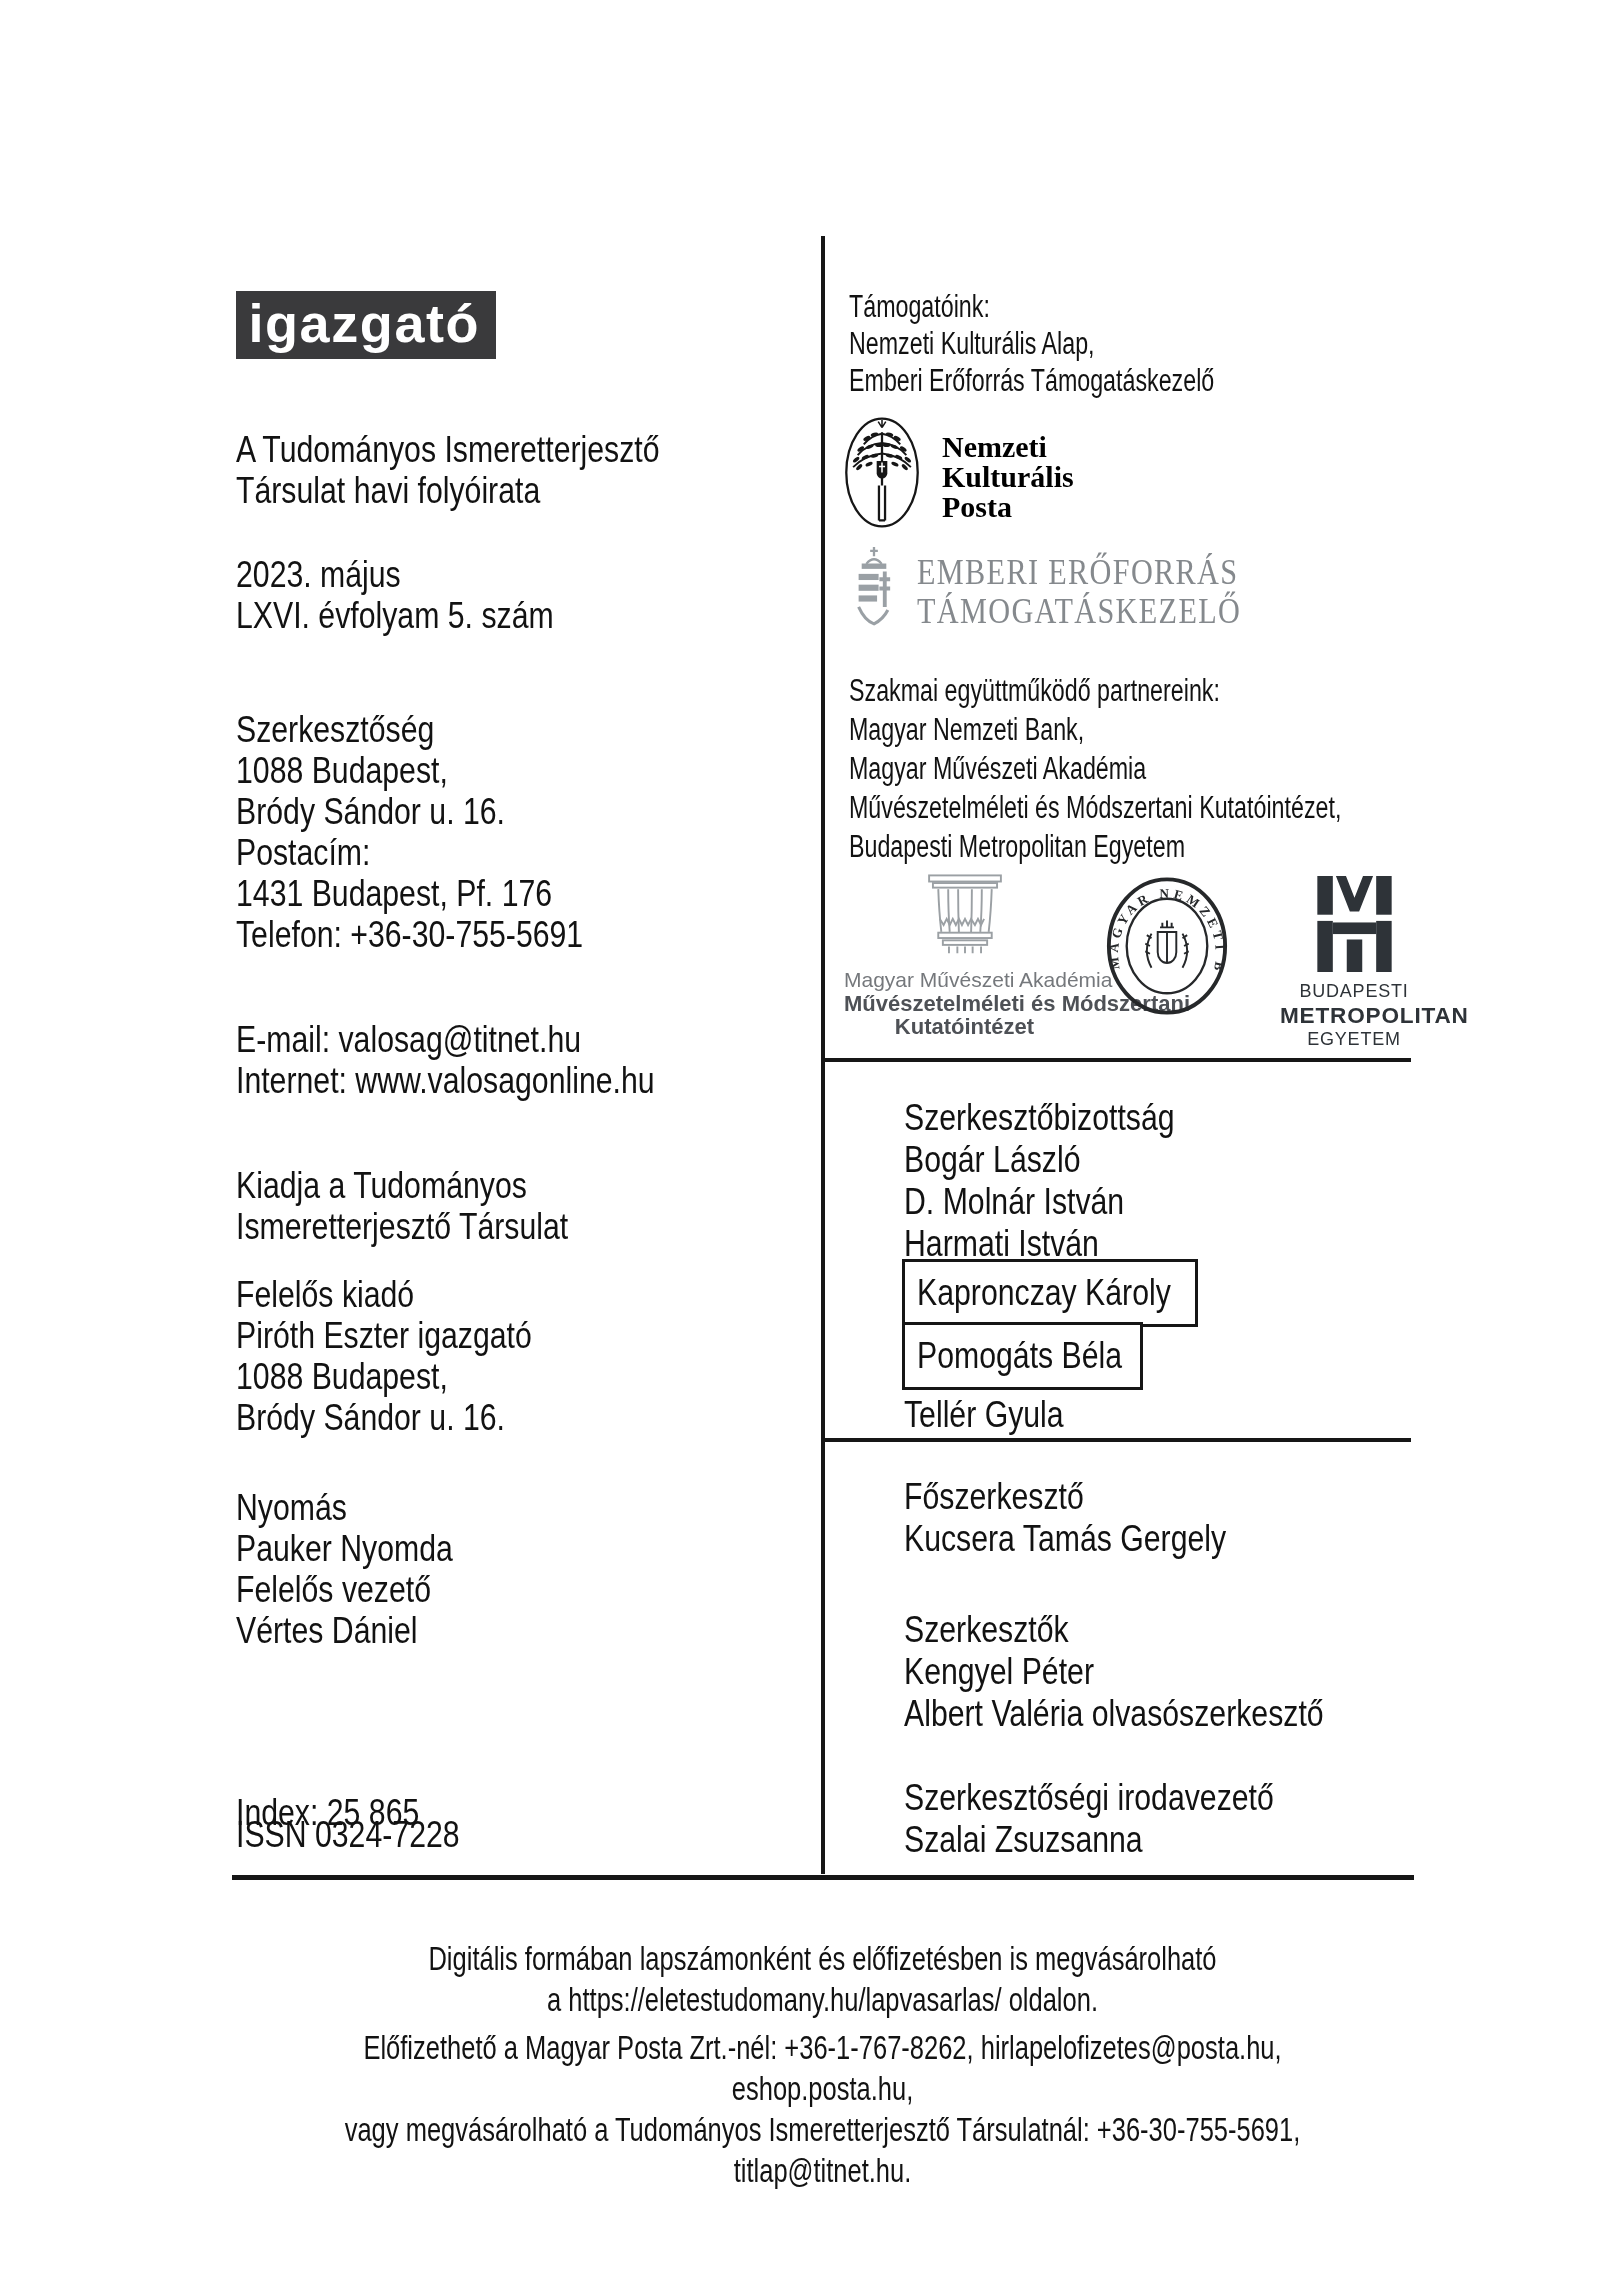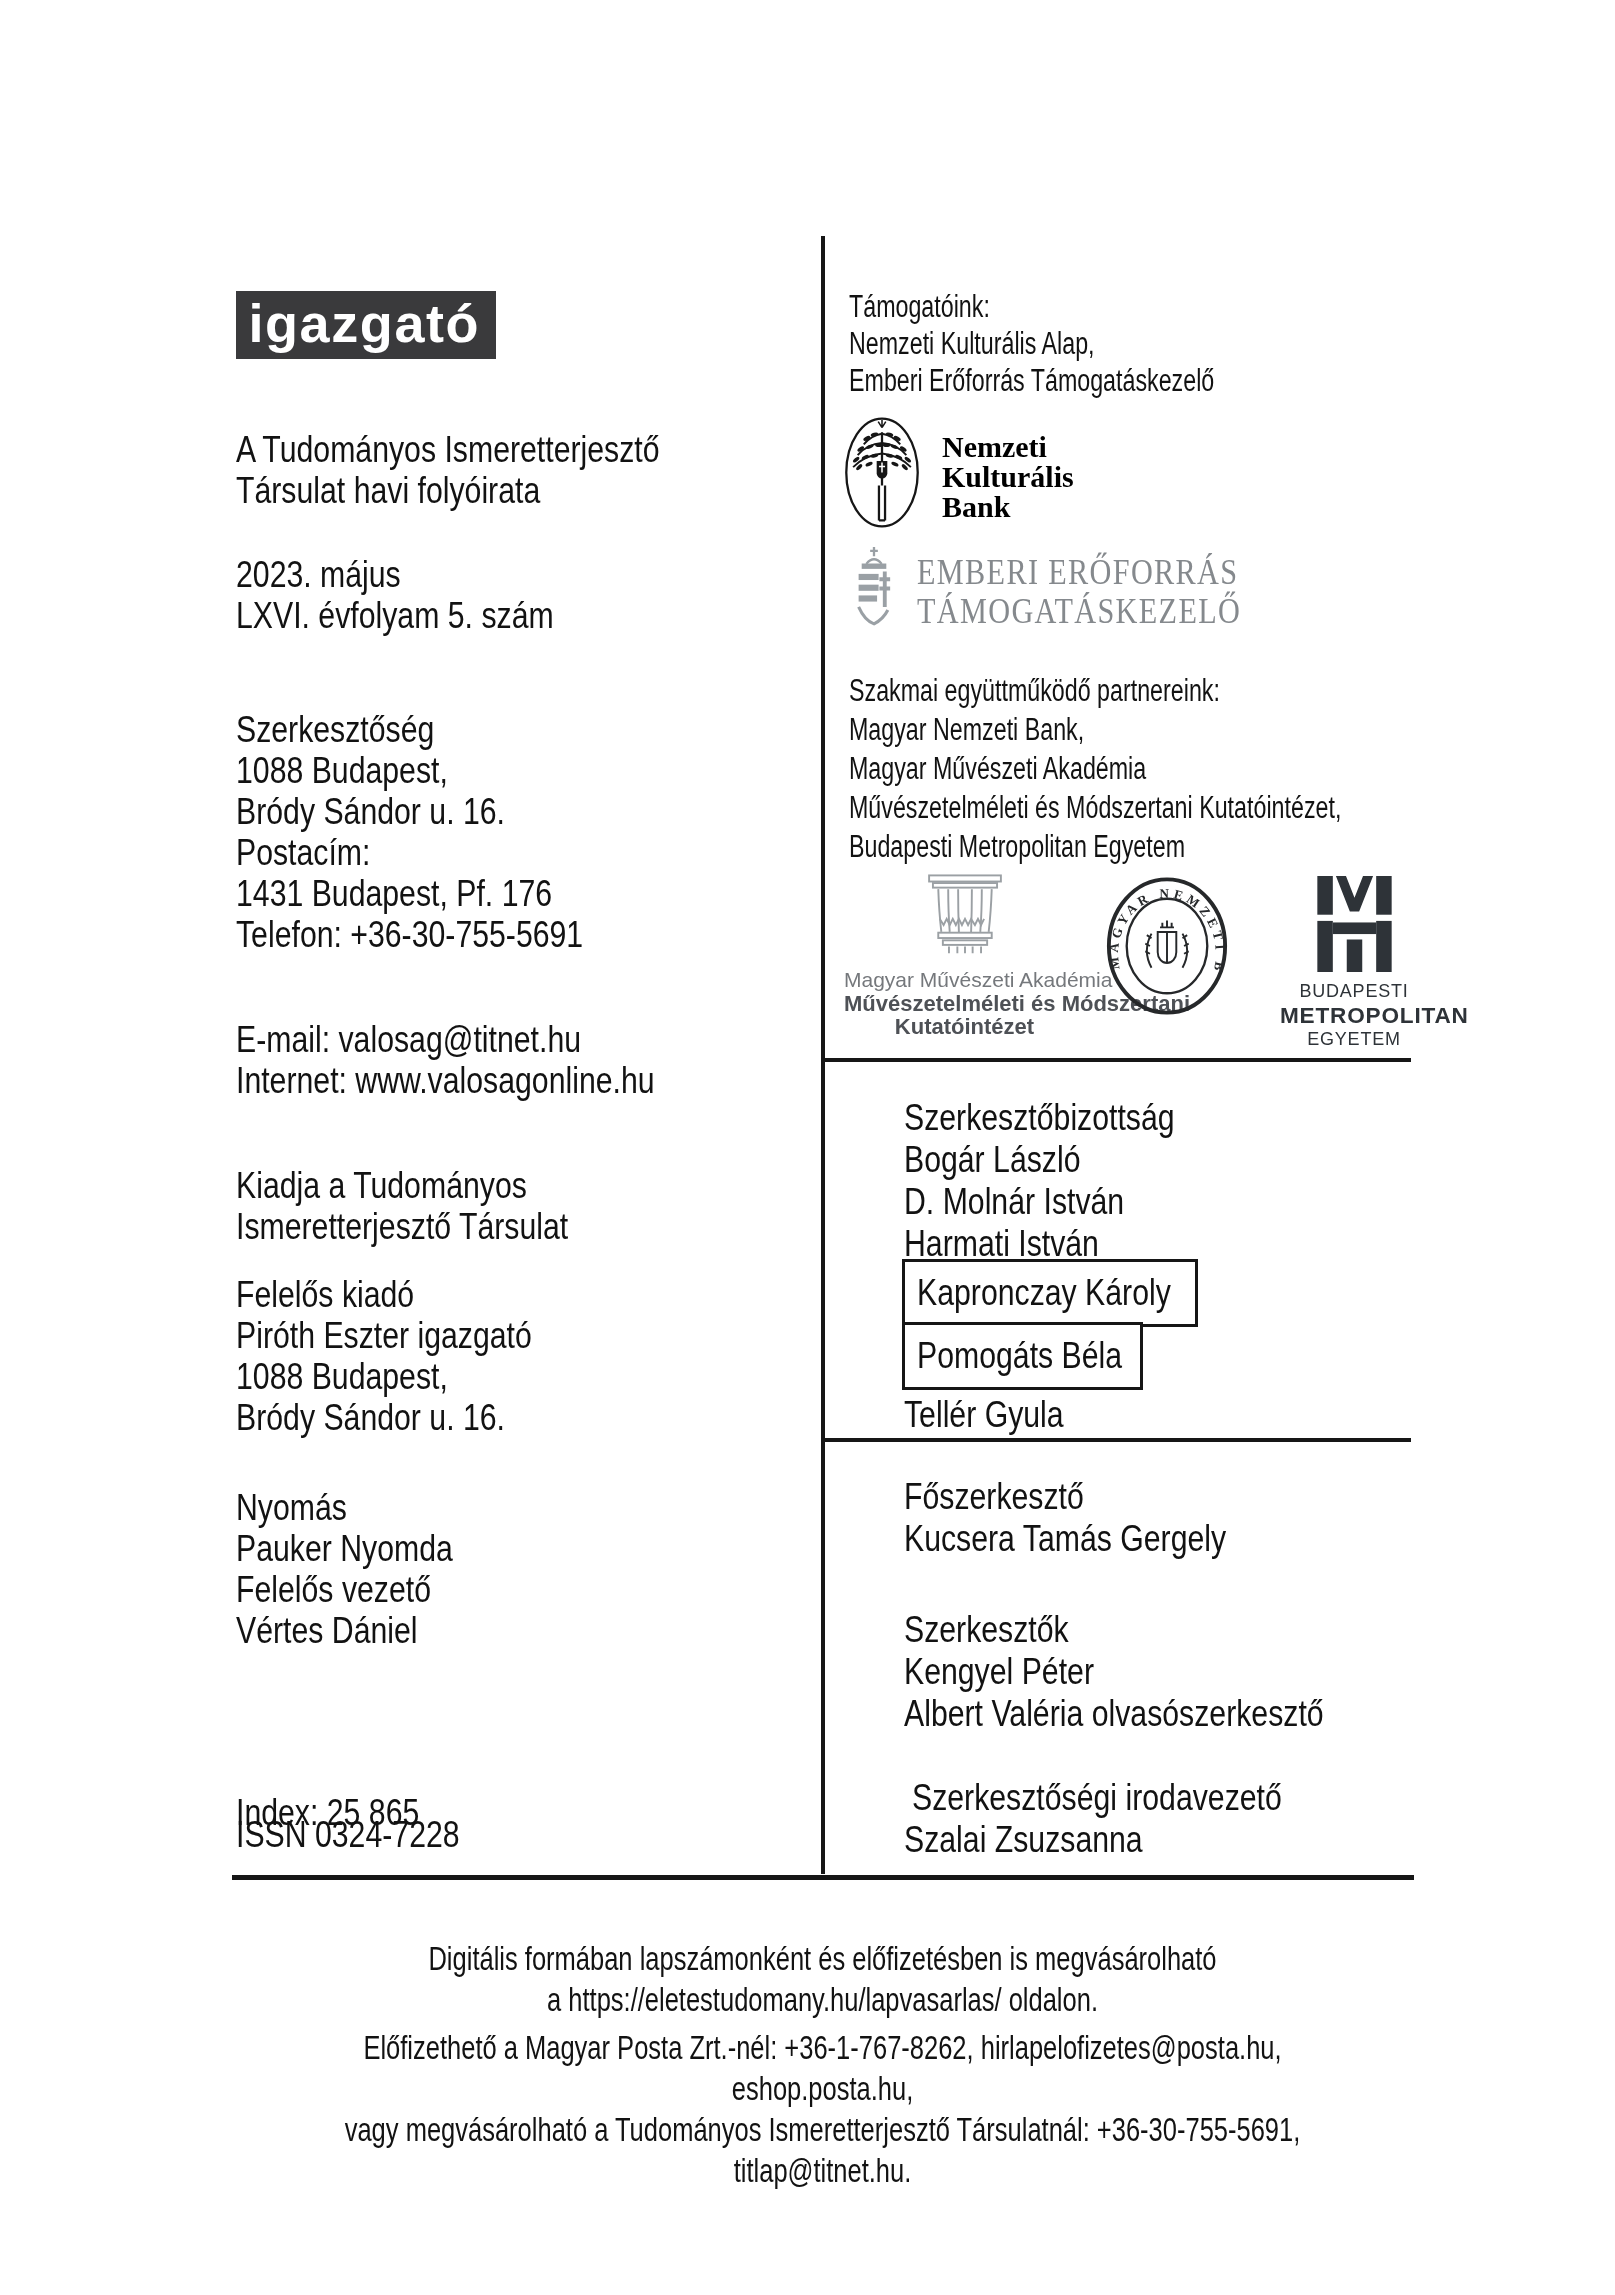--- a/index.html
+++ b/index.html
@@ -155,21 +155,21 @@
         <ellipse cx="80" cy="68" rx="5" ry="2.4" transform="rotate(45 80 68)"></ellipse>
         <ellipse cx="33" cy="64" rx="5" ry="2.4" transform="rotate(-25 33 64)"></ellipse>
         <ellipse cx="67" cy="64" rx="5" ry="2.4" transform="rotate(25 67 64)"></ellipse>
       </g>
       <path d="M43 60 h14 v16 a7 7 0 0 1 -14 0 Z" fill="#161616"></path>
       <path d="M50 62 v13 M46 67 h8" stroke="#ffffff" stroke-width="2" fill="none"></path>
     </svg>
     <div class="nka-text">
       <div>Nemzeti</div>
       <div>Kulturális</div>
-      <div>Bank</div>
+      <div>Posta</div>
     </div>
   </div>
 
   <div class="eet">
     <svg width="40" height="87" viewBox="0 0 52 112">
       <g stroke="#9aa0a5" fill="none">
         <path d="M26 2 v12 M21 7 h10" stroke-width="3"></path>
         <path d="M16 24 q10 -12 20 0" stroke-width="3"></path>
         <path d="M10 27 h32" stroke-width="7"></path>
         <path d="M6 41 h26" stroke-width="8"></path>
@@ -289,21 +289,21 @@
         <div class="ln">Szerkesztők</div>
       </div>
   </div>
   <div class="abs lh54" style="left:904px;top:1651px;">
     <div class="cx84">
       <div class="ln">Kengyel Péter</div>
       <div class="ln">Albert Valéria olvasószerkesztő</div>
     </div>
   </div>
 
-  <div class="abs" style="left:904px;top:1777px;margin-left:8px;">
+  <div class="abs" style="left:904px;top:1777px;">
     <div class="cx84">
         <div class="ln">Szerkesztőségi irodavezető</div>
       </div>
   </div>
   <div class="abs" style="left:904px;top:1819px;">
     <div class="cx84">
         <div class="ln">Szalai Zsuzsanna</div>
       </div>
   </div>
 

